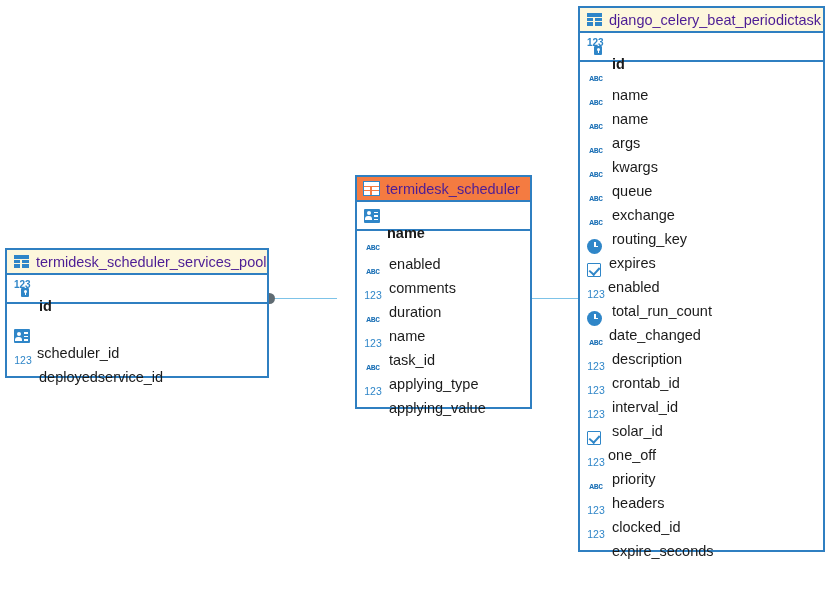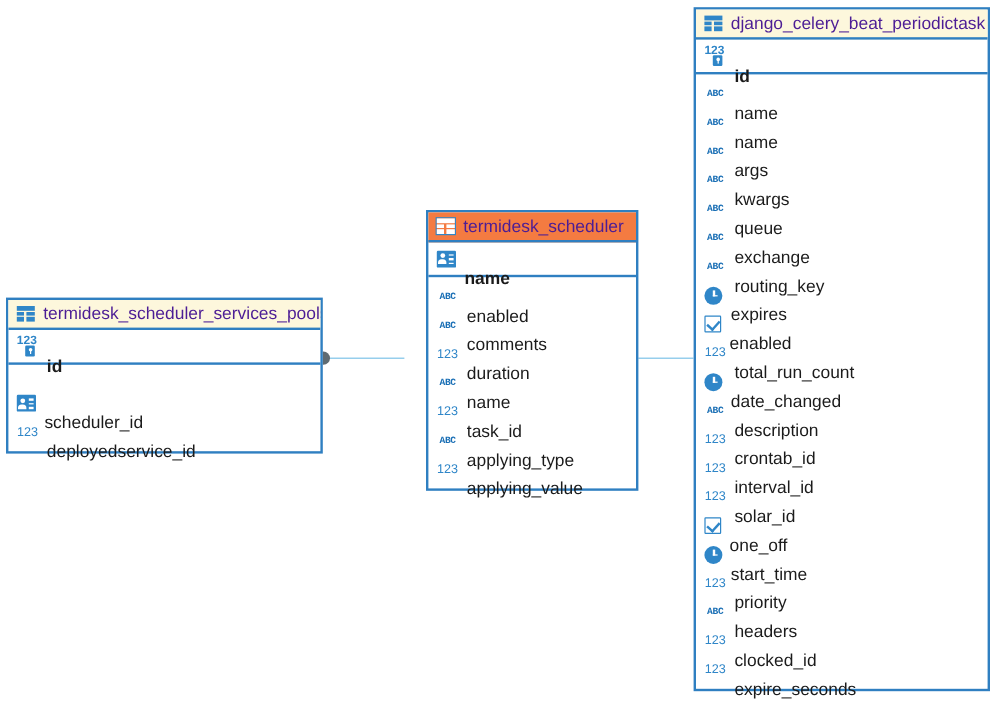--- a/index.html
+++ b/index.html
@@ -344,24 +344,20 @@
           </div>
           <div class="row">
             <span class="ic ic-123">123</span>
             <span class="lbl">solar_id</span>
           </div>
           <div class="row">
             <span class="ic ic-check"></span>
             <span class="lbl">one_off</span>
           </div>
           <div class="row">
-            <span class="ic ic-clock"></span>
-            <span class="lbl">start_time</span>
-          </div>
-          <div class="row">
             <span class="ic ic-123">123</span>
             <span class="lbl">priority</span>
           </div>
           <div class="row">
             <span class="ic ic-abc">ABC</span>
             <span class="lbl">headers</span>
           </div>
           <div class="row">
             <span class="ic ic-123">123</span>
             <span class="lbl">clocked_id</span>

